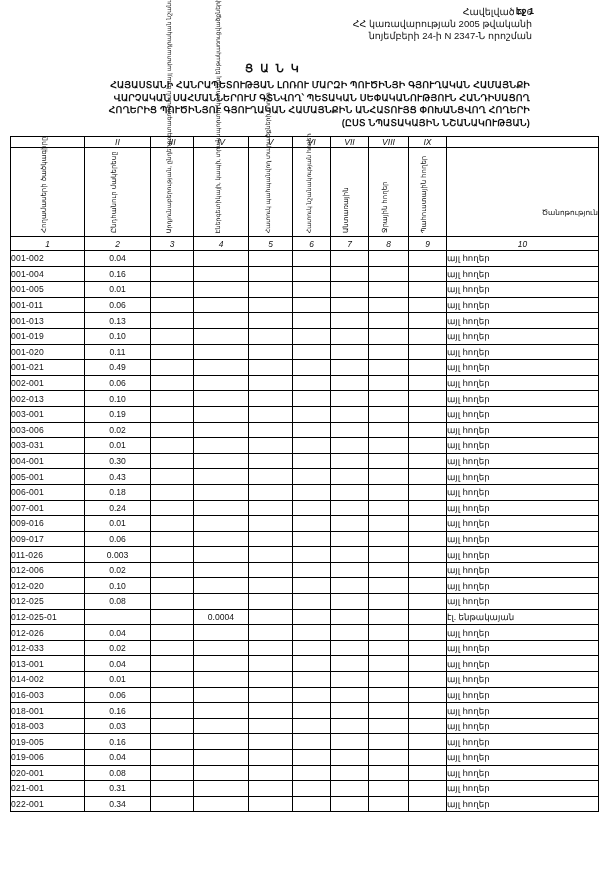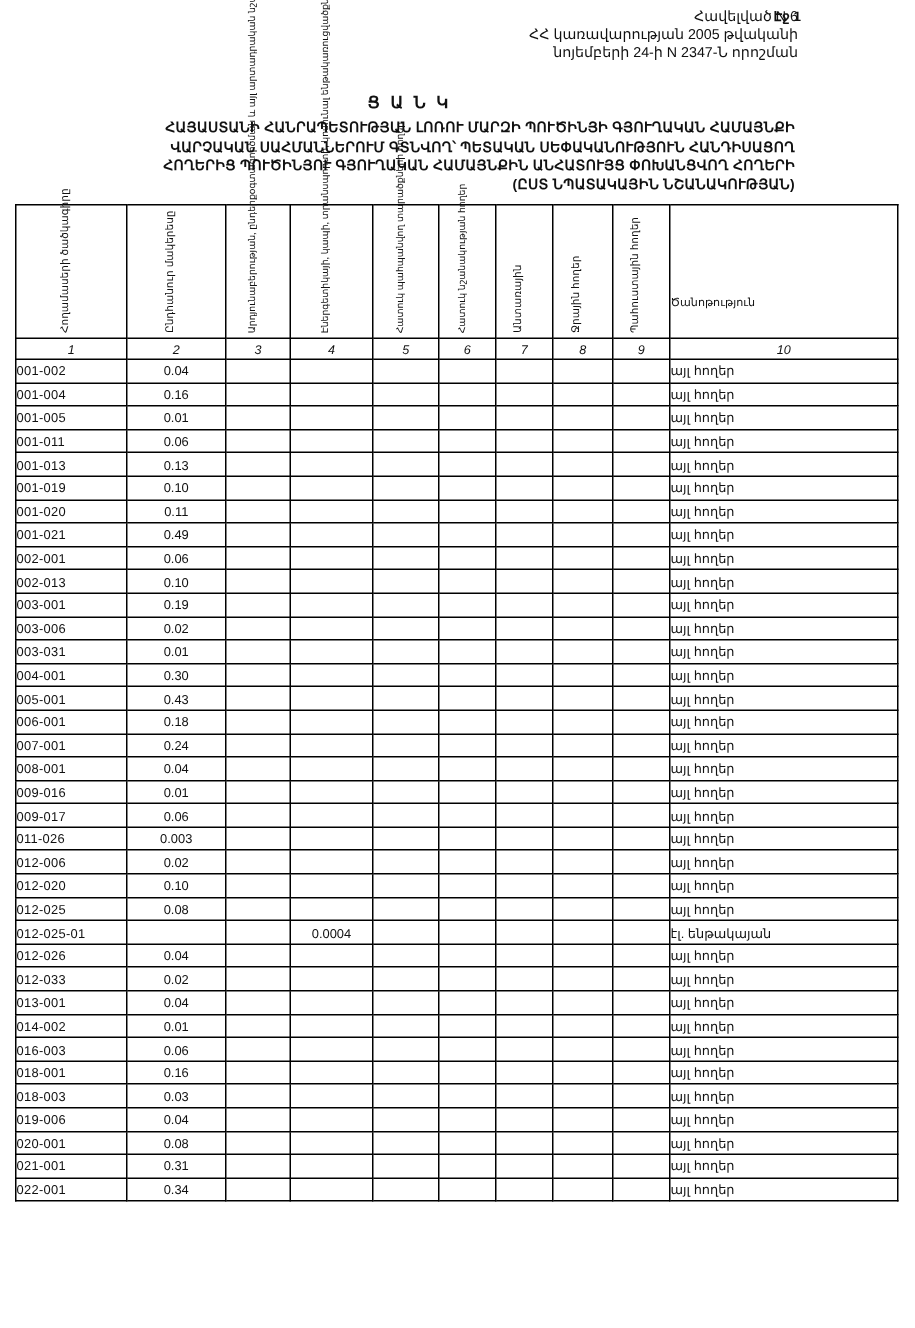--- a/index.html
+++ b/index.html
@@ -102,21 +102,21 @@
   tr.headrow td .rot.wide {
     font-size: 6.2px;
     line-height: 7.2px;
   }
   tr.headrow td.last-head {
     vertical-align: middle;
   }
   tr.headrow td.last-head .plain {
     font-size: 7.4px;
     display: block;
-    text-align: left;
+    text-align: right;
     padding-top: 40px;
   }
   tr.datarow td {
     height: 14.6px;
   }
   td.c-code {
     padding-left: 4px;
     font-size: 9px;
     letter-spacing: 0.2px;
   }
@@ -163,20 +163,32 @@
       <col style="width:43px">
       <col style="width:55px">
       <col style="width:44px">
       <col style="width:38px">
       <col style="width:38px">
       <col style="width:40px">
       <col style="width:38px">
       <col style="width:152px">
     </colgroup>
     <tbody>
+      <tr class="roman-row">
+        <td class="roman"></td>
+        <td class="roman">II</td>
+        <td class="roman">III</td>
+        <td class="roman">IV</td>
+        <td class="roman">V</td>
+        <td class="roman">VI</td>
+        <td class="roman">VII</td>
+        <td class="roman">VIII</td>
+        <td class="roman">IX</td>
+        <td class="roman"></td>
+      </tr>
       <tr class="headrow">
         <td>
             <span class="rot">Հողամասերի
 ծածկագիրը</span>
           </td>
         <td>
             <span class="rot">Ընդհանուր մակերեսը</span>
           </td>
         <td>
             <span class="rot wide">Արդյունաբերության, ընդերքօգտագործման և այլ արտադրական նշանակության</span>
@@ -414,32 +426,20 @@
           <td class="c-val"></td>
           <td class="c-val"></td>
           <td class="c-val"></td>
           <td class="c-val"></td>
           <td class="c-val"></td>
           <td class="c-val"></td>
           <td class="c-val"></td>
           <td class="c-note">այլ հողեր</td>
         </tr>
         <tr class="datarow">
-          <td class="c-code">008-001</td>
-          <td class="c-val">0.04</td>
-          <td class="c-val"></td>
-          <td class="c-val"></td>
-          <td class="c-val"></td>
-          <td class="c-val"></td>
-          <td class="c-val"></td>
-          <td class="c-val"></td>
-          <td class="c-val"></td>
-          <td class="c-note">այլ հողեր</td>
-        </tr>
-        <tr class="datarow">
           <td class="c-code">009-016</td>
           <td class="c-val">0.01</td>
           <td class="c-val"></td>
           <td class="c-val"></td>
           <td class="c-val"></td>
           <td class="c-val"></td>
           <td class="c-val"></td>
           <td class="c-val"></td>
           <td class="c-val"></td>
           <td class="c-note">այլ հողեր</td>
@@ -594,20 +594,32 @@
           <td class="c-val"></td>
           <td class="c-val"></td>
           <td class="c-val"></td>
           <td class="c-val"></td>
           <td class="c-val"></td>
           <td class="c-val"></td>
           <td class="c-val"></td>
           <td class="c-note">այլ հողեր</td>
         </tr>
         <tr class="datarow">
+          <td class="c-code">019-005</td>
+          <td class="c-val">0.16</td>
+          <td class="c-val"></td>
+          <td class="c-val"></td>
+          <td class="c-val"></td>
+          <td class="c-val"></td>
+          <td class="c-val"></td>
+          <td class="c-val"></td>
+          <td class="c-val"></td>
+          <td class="c-note">այլ հողեր</td>
+        </tr>
+        <tr class="datarow">
           <td class="c-code">019-006</td>
           <td class="c-val">0.04</td>
           <td class="c-val"></td>
           <td class="c-val"></td>
           <td class="c-val"></td>
           <td class="c-val"></td>
           <td class="c-val"></td>
           <td class="c-val"></td>
           <td class="c-val"></td>
           <td class="c-note">այլ հողեր</td>

